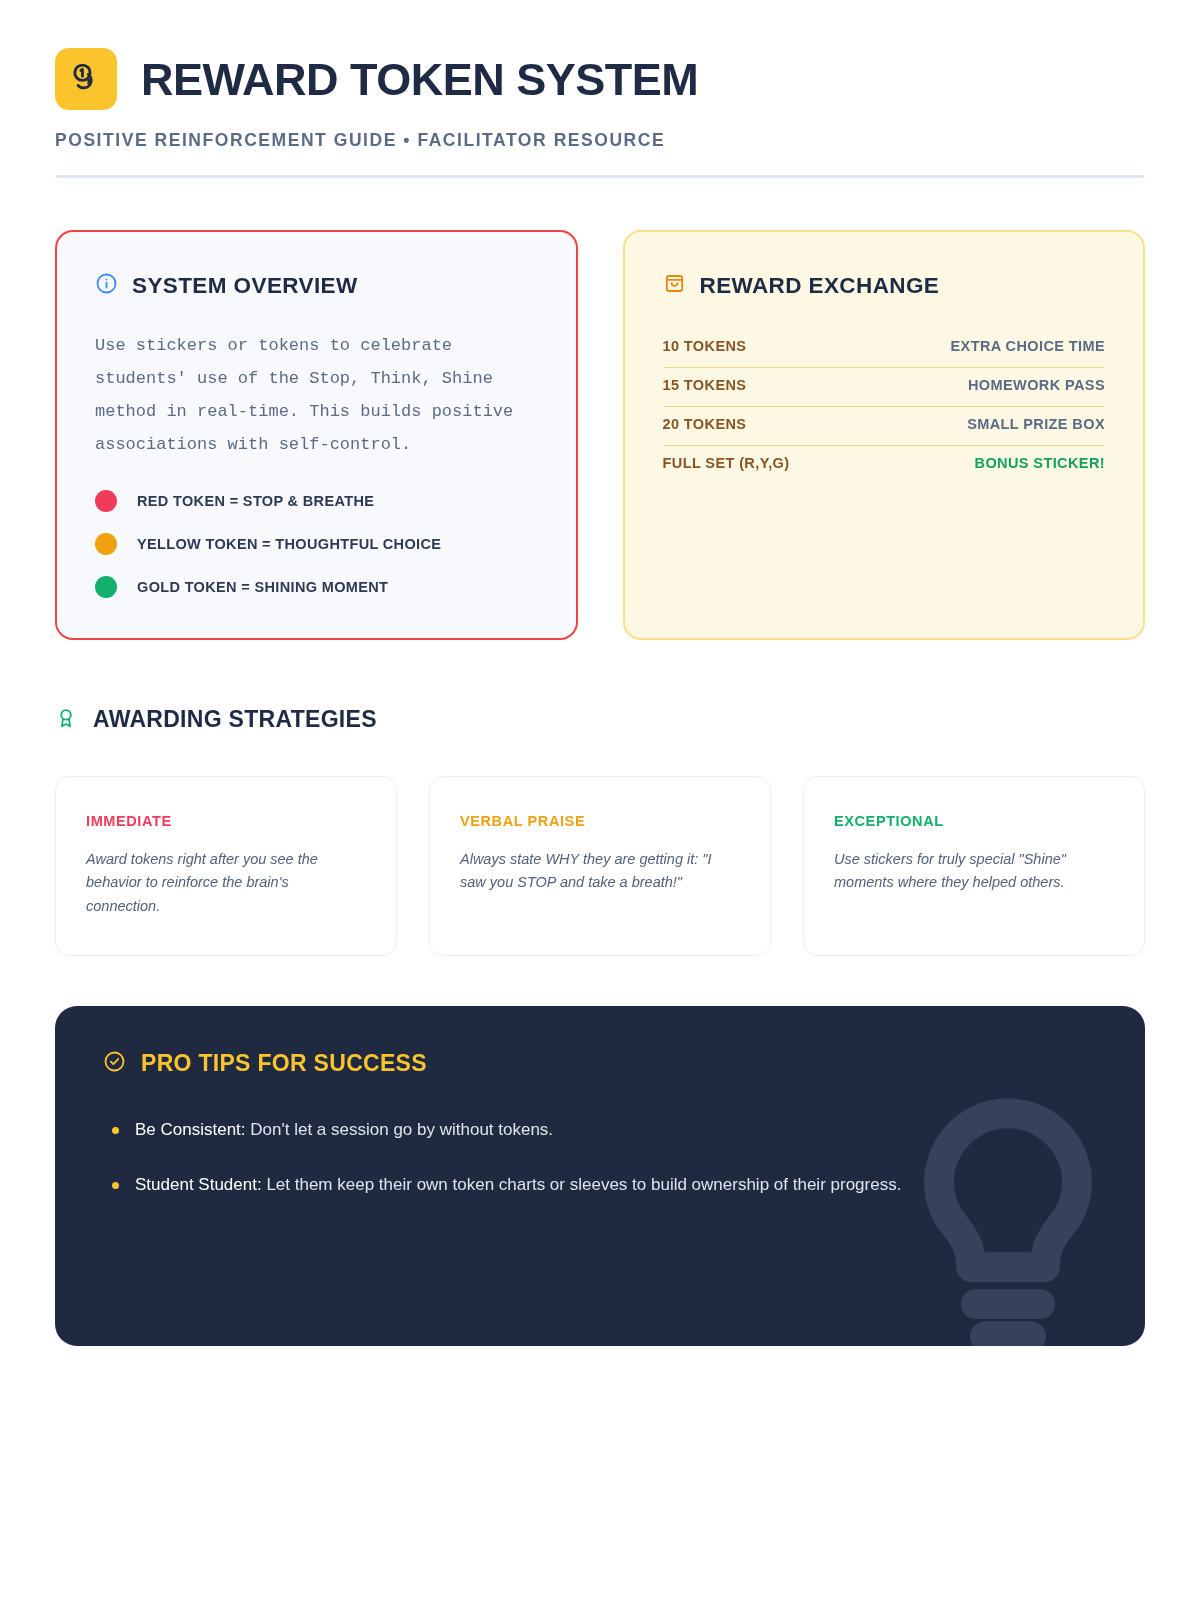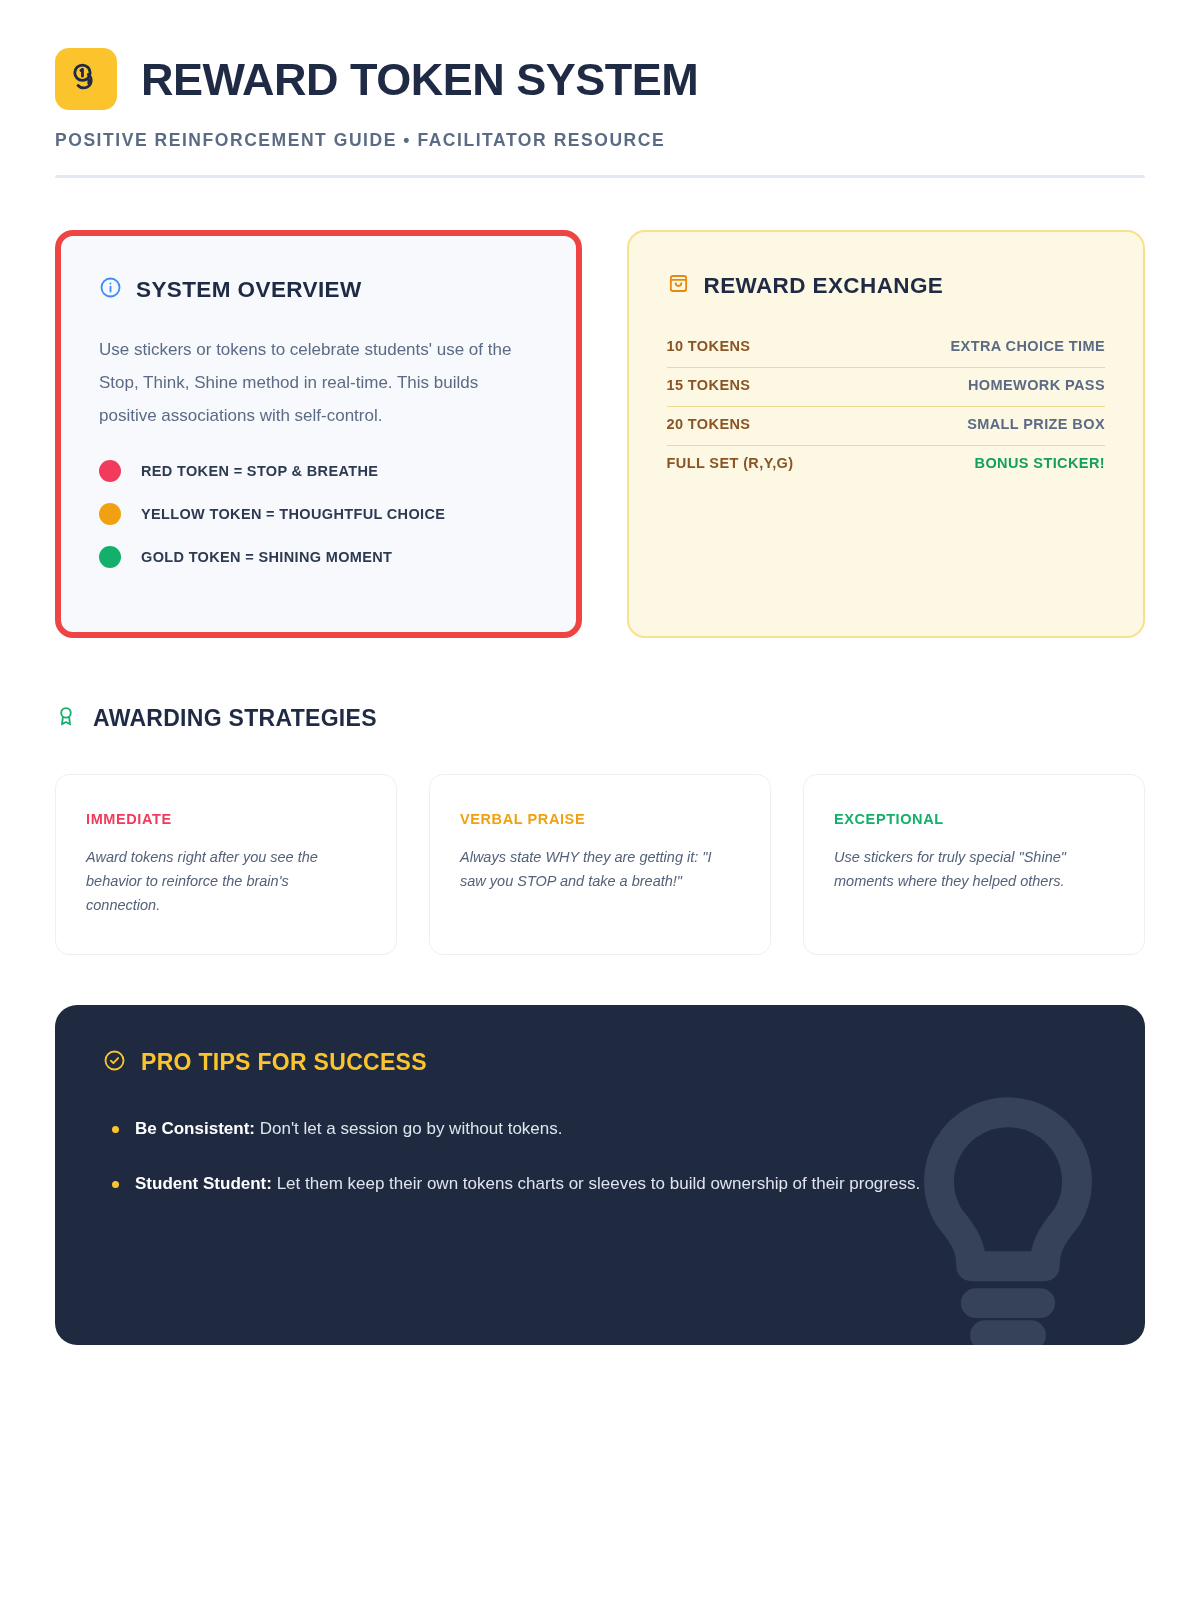--- a/index.html
+++ b/index.html
@@ -74,21 +74,21 @@
 
   .card {
     flex: 1 1 0;
     border-radius: 18px;
     padding: 40px 38px;
     min-height: 408px;
   }
 
   .card-overview {
     background: #f7f9fc;
-    border: 6px solid #ef4444;
+    border: 2px solid #ef4444;
   }
 
   .card-exchange {
     background: #fdf8e3;
     border: 2px solid #fbe08a;
   }
 
   .card-head {
     display: flex;
     align-items: center;
@@ -102,20 +102,21 @@
     letter-spacing: 0.4px;
     color: #1f2a44;
     text-transform: uppercase;
   }
 
   .overview-body {
     font-size: 17px;
     line-height: 1.95;
     color: #5b6b85;
     max-width: 430px;
+    font-family: Liberation Mono, monospace;
   }
 
   .legend {
     margin-top: 28px;
     display: flex;
     flex-direction: column;
     gap: 21px;
   }
 
   .legend-item {
@@ -275,21 +276,21 @@
     position: absolute;
     left: 9px;
     top: 14px;
     width: 7px;
     height: 7px;
     border-radius: 50%;
     background: #fcc42c;
   }
 
   .tip-strong {
-    font-weight: 700;
+    font-weight: 400;
     color: #ffffff;
   }
 </style>
 </head>
 <body>
 
 <div class="page">
 
   <div class="header">
     <div class="header-top">
@@ -415,18 +416,18 @@
         </svg>
       </span>
       <h2 class="protips-title">PRO TIPS FOR SUCCESS</h2>
     </div>
 
     <ul class="tip-list">
       <li class="tip-item">
         <span class="tip-strong">Be Consistent:</span><span> Don't let a session go by without tokens.</span>
       </li>
       <li class="tip-item">
-        <span class="tip-strong">Student Student:</span><span> Let them keep their own tokens charts or sleeves to build ownership of their progress.</span>
+        <span class="tip-strong">Student Student:</span><span> Let them keep their own token charts or sleeves to build ownership of their progress.</span>
       </li>
     </ul>
   </section>
 
 </div>
 
 </body></html>

